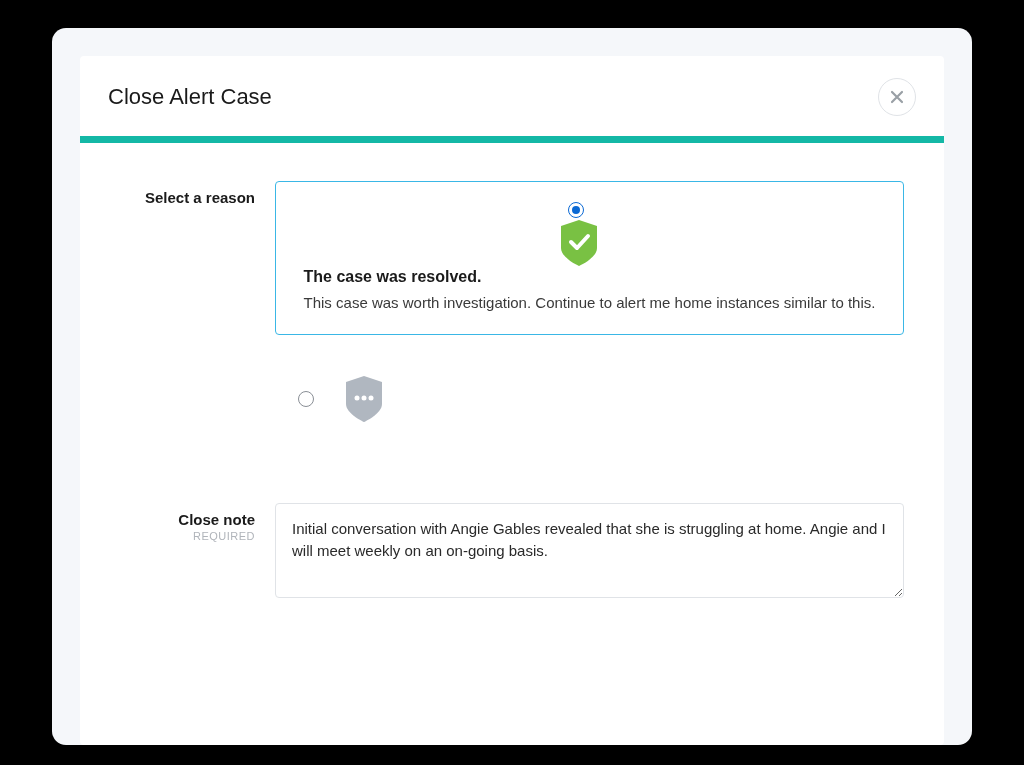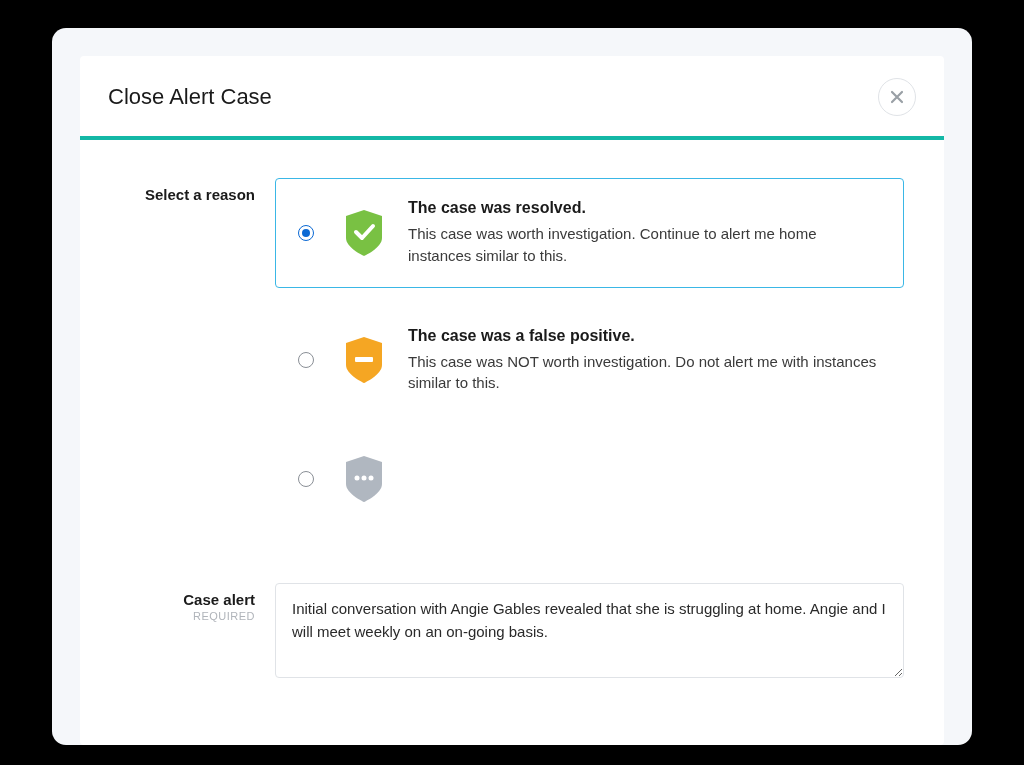--- a/index.html
+++ b/index.html
@@ -28,21 +28,21 @@
       height: 100%;
       display: flex;
       flex-direction: column;
       overflow: hidden;
     }
     .dialog-header {
       display: flex;
       align-items: center;
       justify-content: space-between;
       padding: 22px 28px 20px 28px;
-      border-bottom: 4px solid #14b8a6;
+      border-bottom: 7px solid #14b8a6;
     }
     .dialog-title {
       font-size: 22px;
       font-weight: 400;
       color: #1a1a1a;
     }
     .close-btn {
       width: 38px;
       height: 38px;
       border-radius: 50%;
@@ -86,20 +86,21 @@
     .reason-option {
       display: flex;
       align-items: center;
       padding: 20px 22px;
       border-radius: 4px;
       cursor: pointer;
       margin-bottom: 18px;
     }
     .reason-option.selected {
       border: 1.5px solid #3ab7e6;
+      flex-direction: column;
     }
     .reason-option:not(.selected) {
       border: 1.5px solid transparent;
     }
     .radio {
       width: 16px;
       height: 16px;
       border-radius: 50%;
       border: 1.5px solid #8a8f96;
       margin-right: 28px;
@@ -176,48 +177,37 @@
             <svg class="shield" viewBox="0 0 44 50">
               <path d="M22 2 L40 8 C40 8 40 28 40 30 C40 40 22 48 22 48 C22 48 4 40 4 30 C4 28 4 8 4 8 Z" fill="#79c143"></path>
               <path d="M14 24 L20 30 L31 18" stroke="#fff" stroke-width="4" stroke-linecap="round" stroke-linejoin="round" fill="none"></path>
             </svg>
             <div class="option-text">
               <div class="option-title">The case was resolved.</div>
               <div class="option-desc">This case was worth investigation. Continue to alert me home instances similar to this.</div>
             </div>
           </div>
 
-          <div class="reason-option">
-            <div class="radio"></div>
-            <svg class="shield" viewBox="0 0 44 50">
-              <path d="M22 2 L40 8 C40 8 40 28 40 30 C40 40 22 48 22 48 C22 48 4 40 4 30 C4 28 4 8 4 8 Z" fill="#f5a623"></path>
-              <rect x="13" y="22" width="18" height="5" rx="1" fill="#fff"></rect>
-            </svg>
-            <div class="option-text">
-              <div class="option-title">The case was a false positive.</div>
-              <div class="option-desc">This case was NOT worth investigation. Do not alert me with instances similar to this.</div>
-            </div>
-          </div>
 
           <div class="reason-option">
             <div class="radio"></div>
             <svg class="shield" viewBox="0 0 44 50">
               <path d="M22 2 L40 8 C40 8 40 28 40 30 C40 40 22 48 22 48 C22 48 4 40 4 30 C4 28 4 8 4 8 Z" fill="#b0b7c0"></path>
               <circle cx="15" cy="24" r="2.5" fill="#fff"></circle>
               <circle cx="22" cy="24" r="2.5" fill="#fff"></circle>
               <circle cx="29" cy="24" r="2.5" fill="#fff"></circle>
             </svg>
           </div>
 
         </div>
       </div>
 
       <div class="form-row">
         <div class="row-label">
-          <div class="lbl">Case alert</div>
+          <div class="lbl">Close note</div>
           <div class="sub">REQUIRED</div>
         </div>
         <div class="row-content">
           <textarea class="note-textarea" style="">Initial conversation with Angie Gables revealed that she is struggling at home. Angie and I will meet weekly on an on-going basis.</textarea>
         </div>
       </div>
 
     </div>
   </div>
 </div>

